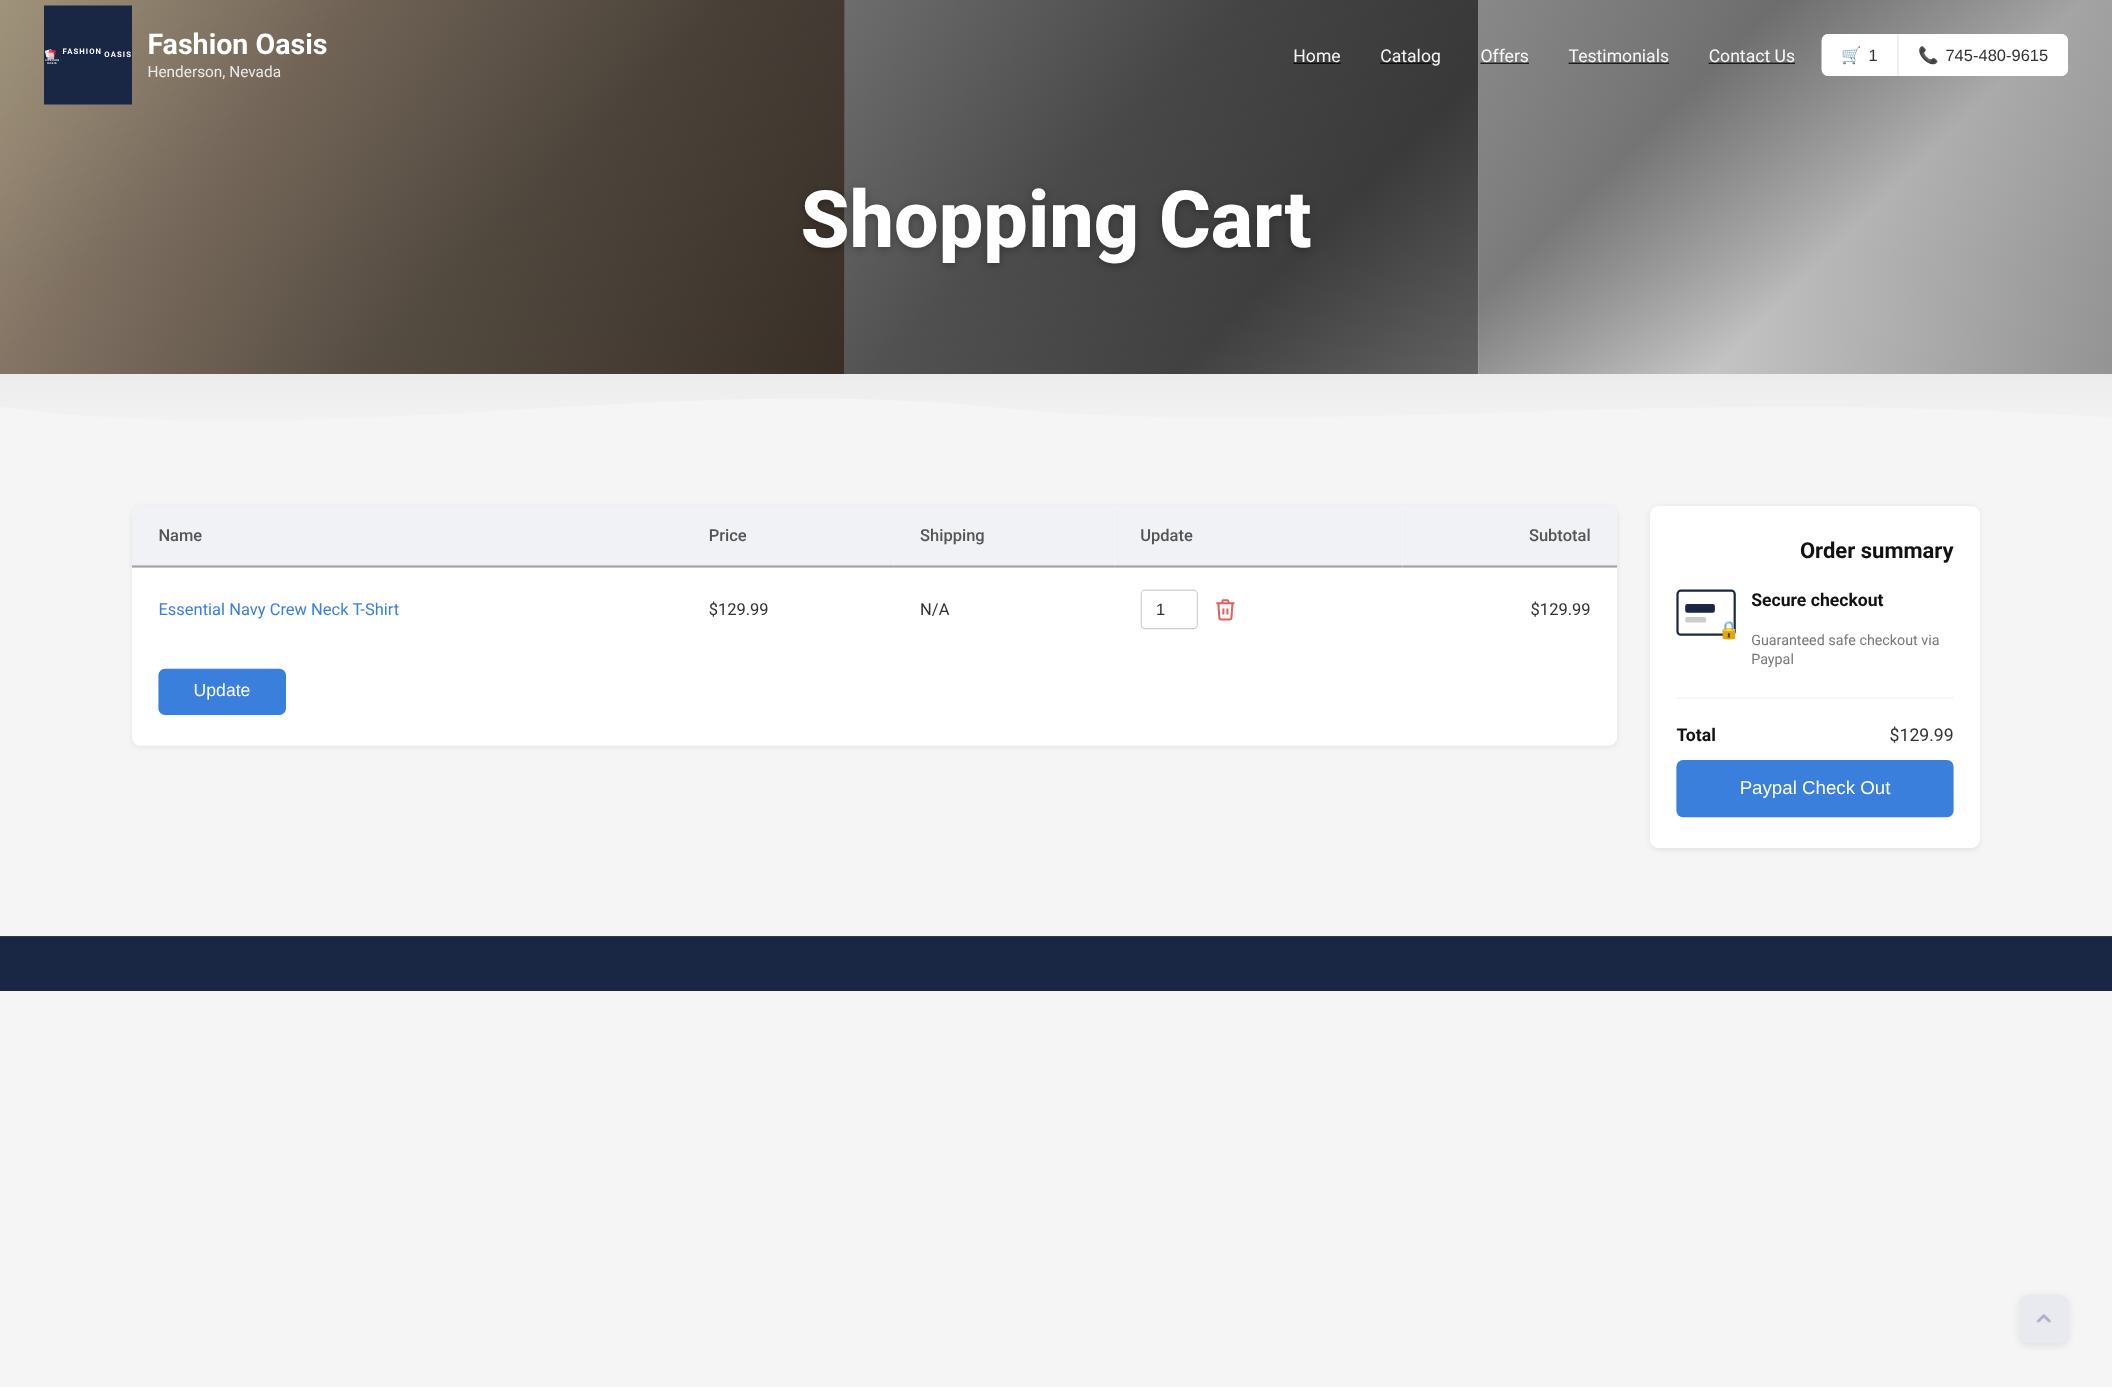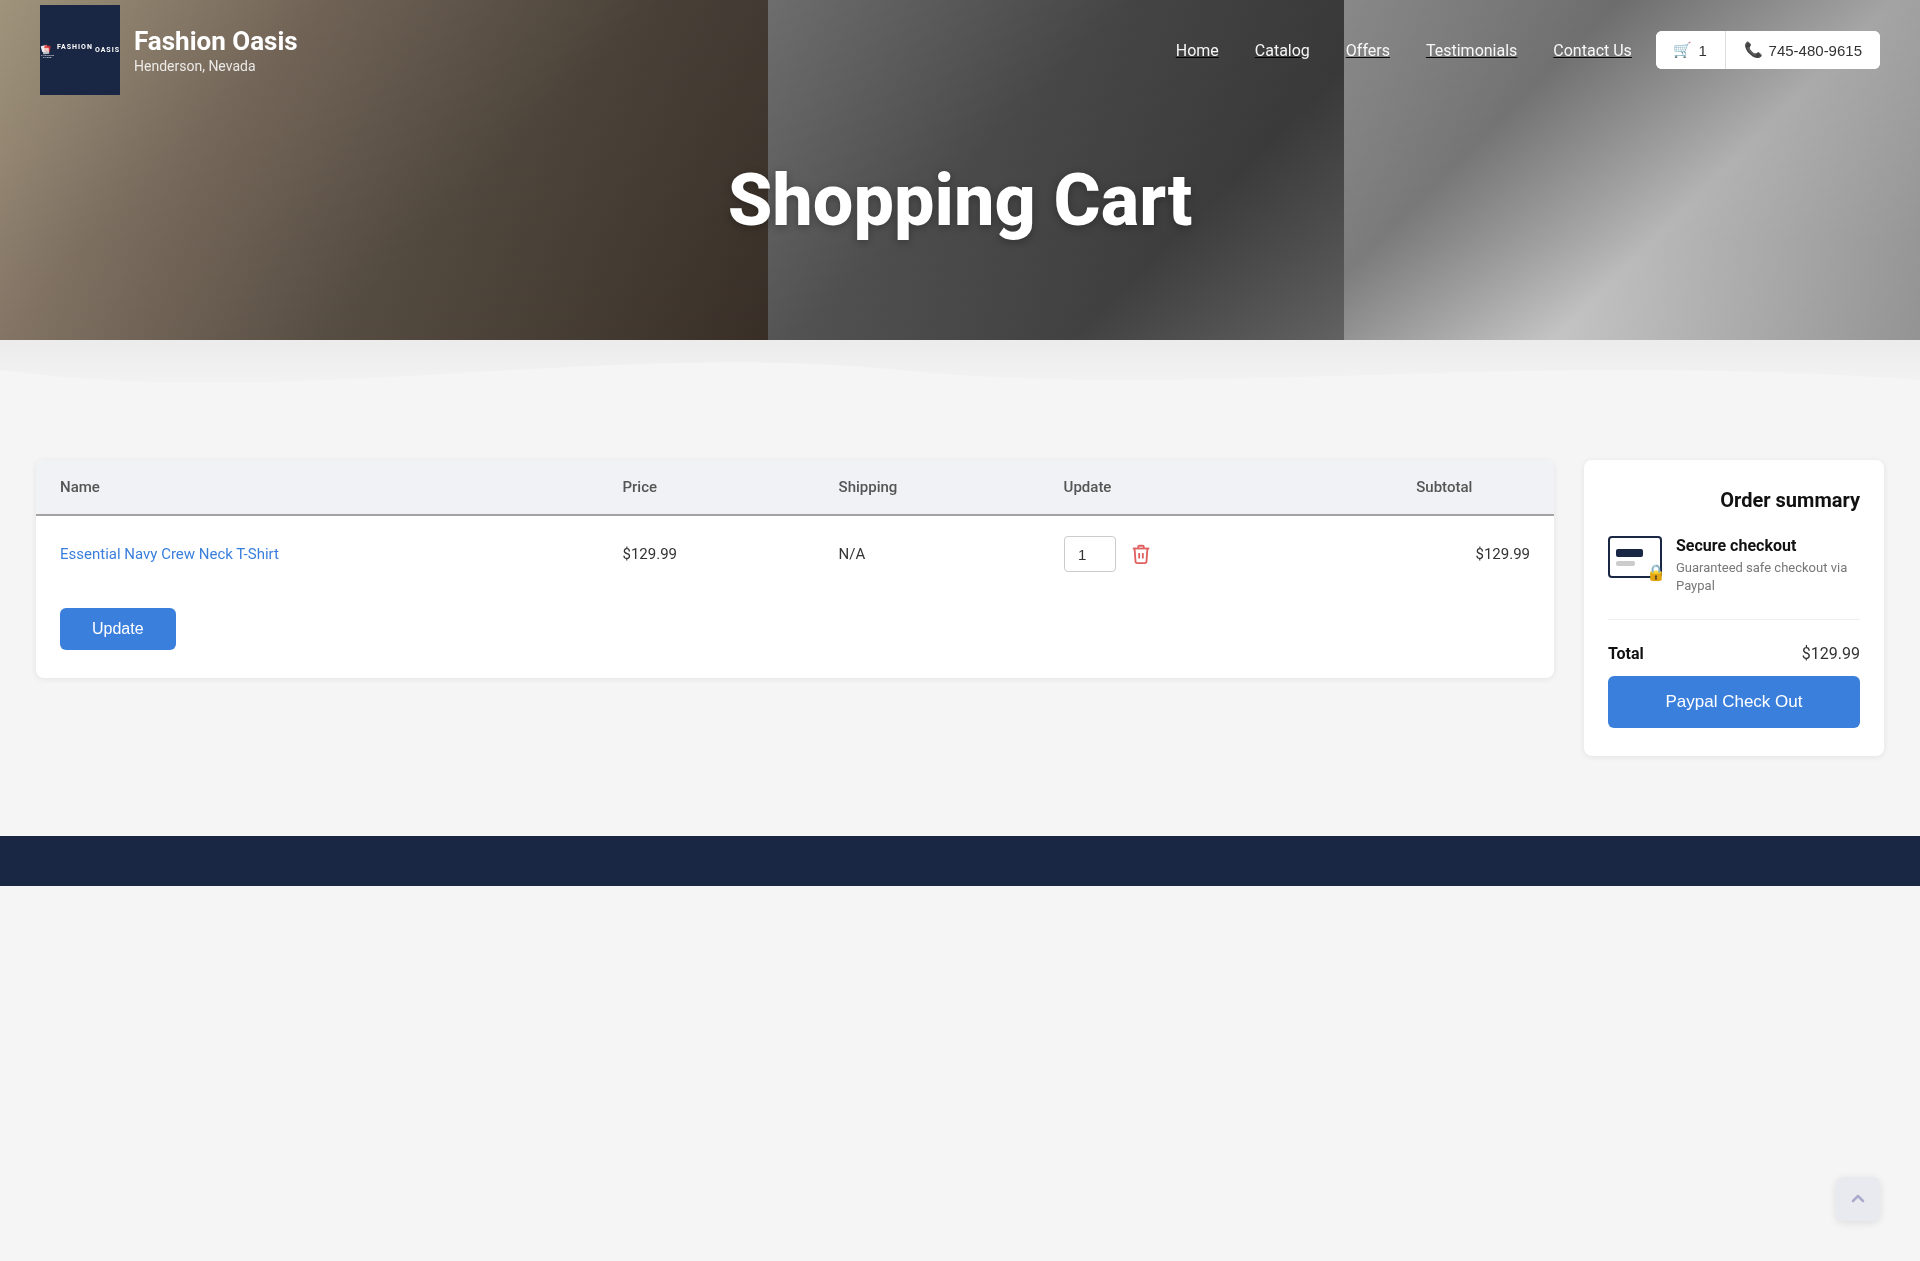--- a/index.html
+++ b/index.html
@@ -151,21 +151,21 @@
       bottom: 0;
       left: 0;
       right: 0;
       height: 70px;
       z-index: 6;
     }
 
     
     .main-content {
       background: #f5f5f5;
-      padding: 60px 36px 80px;
+      padding: 60px 120px 80px;
       display: flex;
       gap: 30px;
       align-items: flex-start;
     }
 
     
     .cart-table-container {
       flex: 1;
       background: white;
       border-radius: 8px;
@@ -181,21 +181,21 @@
       background: #f0f2f5;
     }
     .cart-table th {
       padding: 18px 24px;
       text-align: left;
       font-size: 15px;
       font-weight: 500;
       color: #555;
     }
     .cart-table th.subtotal-col {
-      text-align: center;
+      text-align: right;
     }
     .cart-table td {
       padding: 20px 24px;
       border-top: 2px solid #a3a3a3;
       font-size: 15px;
       color: #333;
       vertical-align: middle;
     }
     .product-link {
       color: #3a7fdc;
@@ -309,21 +309,21 @@
       height: 5px;
       background: #ccc;
       border-radius: 2px;
       width: 50%;
     }
     .secure-text-block { flex: 1; }
     .secure-title {
       font-size: 16px;
       font-weight: 700;
       color: #111;
-      margin-bottom: 4px;
+      margin-bottom: 19px;
     }
     .secure-sub {
       font-size: 13px;
       color: #777;
       line-height: 1.4;
     }
     .total-row {
       display: flex;
       justify-content: space-between;
       margin-bottom: 13px;

